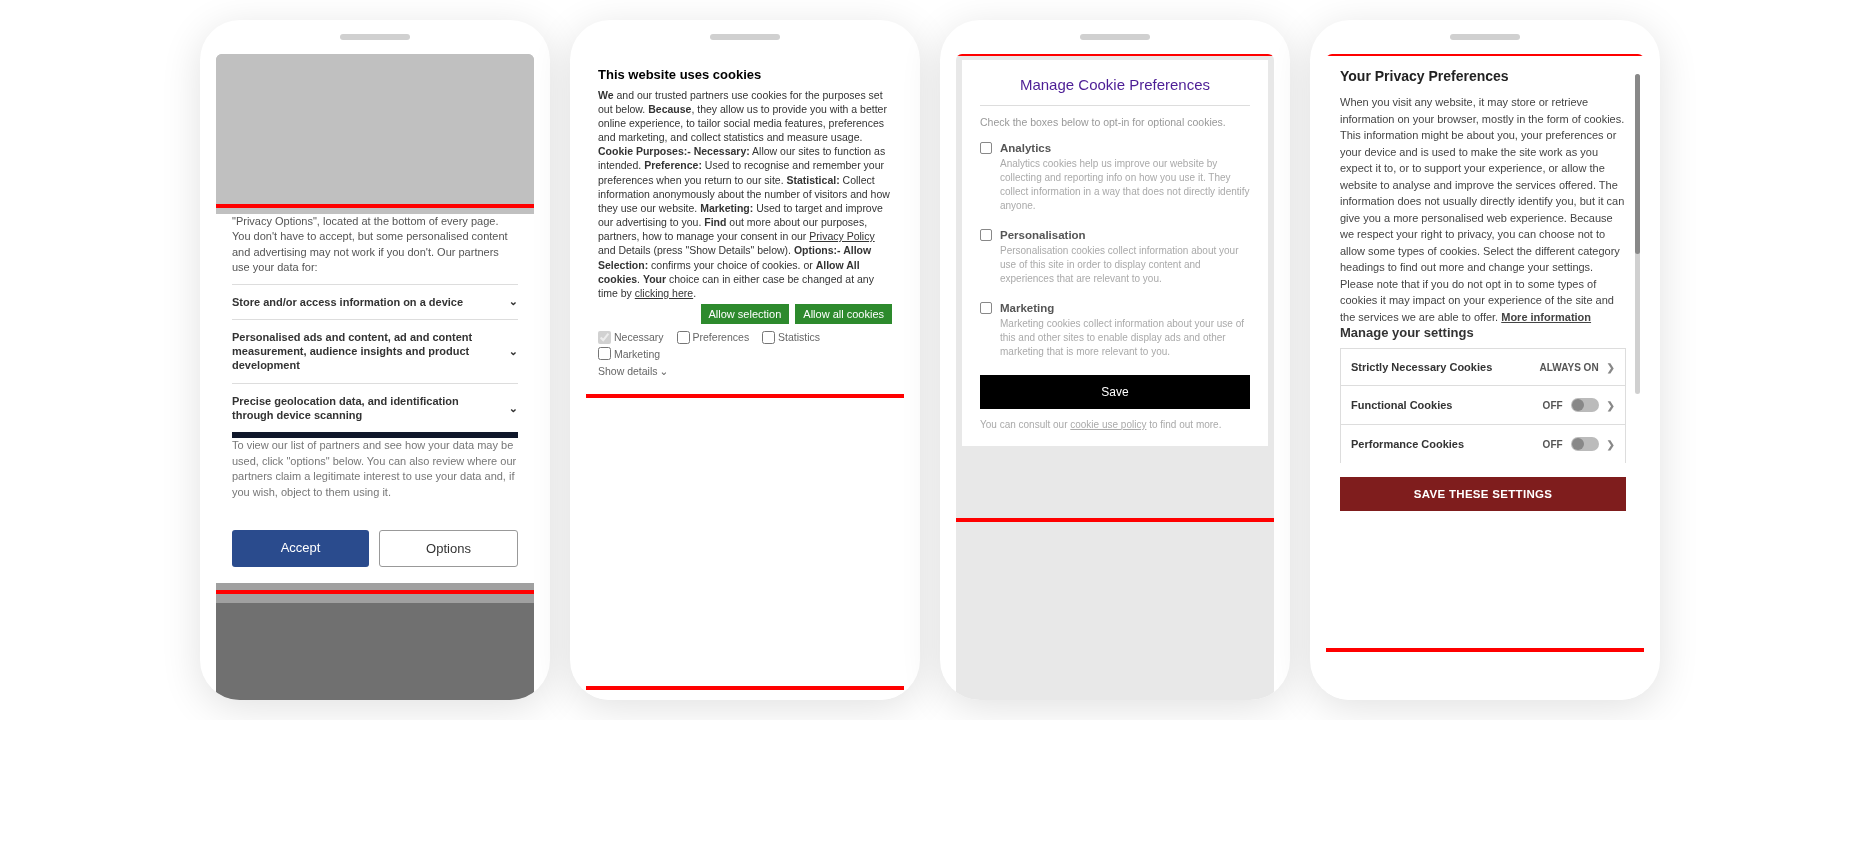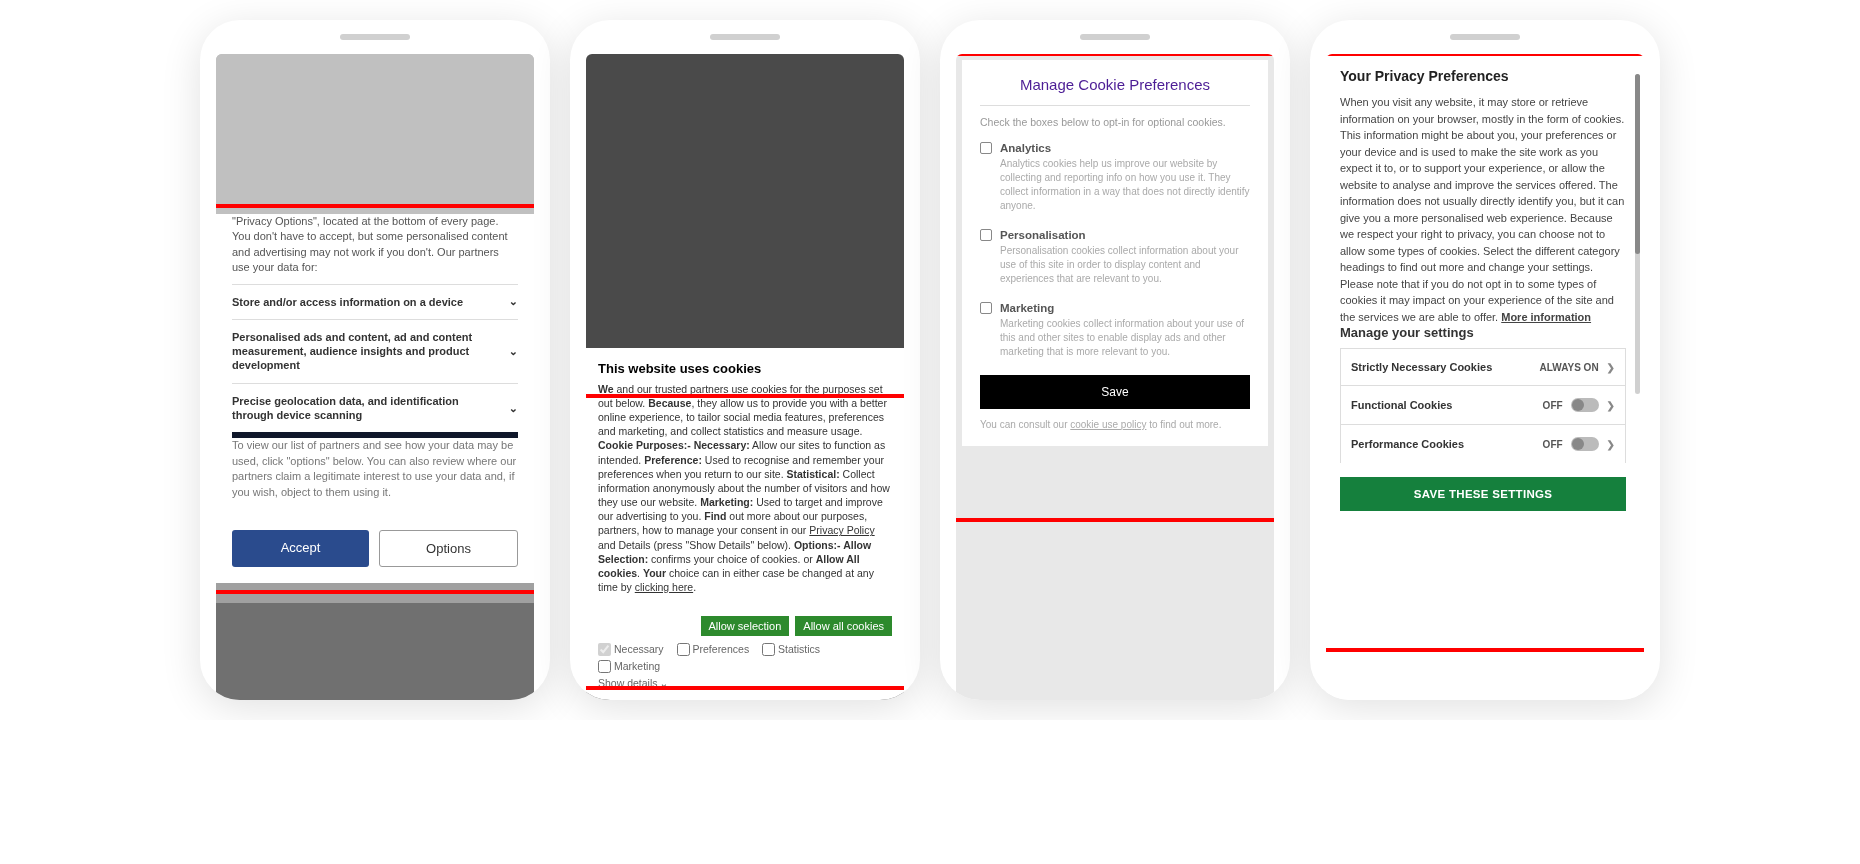--- a/index.html
+++ b/index.html
@@ -57,26 +57,26 @@
   .chev { font-size:11px; color:#333; }
   .p1-note { border-top:6px solid #0f172a; color:#777; line-height:1.4;}
   .p1-btns { display:flex; gap:10px; margin-top:30px;}
   .p1-btn { flex:1; padding:10px; text-align:center; font-size:13px; border-radius:3px; cursor:pointer;}
   .p1-accept { background:#2a4b8d; color:#fff; }
   .p1-options { background:#fff; border:1px solid #999; color:#333;}
   .p1-bottom { flex:1; background:#707070; }
   .p1-mid { height:20px; background:#a0a0a0; }
 
   
-  .p2-bg { background:#4a4a4a; height:100%; display:flex; flex-direction:column;}
+  .p2-bg { background:#4a4a4a; height:100%; display:flex; }
   .p2-top { flex:1; }
   .p2-panel { background:#fff; padding:12px; font-size:10.5px; color:#333; line-height:1.35;}
   .p2-title { font-weight:700; font-size:13px; margin-bottom:4px; color:#000;}
   .p2-link { text-decoration:underline; color:#333; cursor:pointer;}
-  .p2-btns { display:flex; justify-content:flex-end; gap:6px; margin-top:22px;}
+  .p2-btns { display:flex; justify-content:flex-end; gap:6px; margin-top:4px;}
   .p2-btn { background:#2d8a2d; color:#fff; padding:4px 8px; font-size:11px; border:none; cursor:pointer;}
   .p2-cats { display:flex; flex-wrap:wrap; align-items:center; justify-content:space-between; font-size:10.5px; padding-top:6px;}
   .p2-cats label { margin-right:10px; color:#666; display:inline-flex; align-items:center; gap:3px;}
   .p2-show { color:#666; font-size:10.5px; cursor:pointer; display:flex; align-items:center; gap:2px;}
 
   
   .p3-bg { background:#e8e8e8; height:100%; position:relative;}
   .p3-panel { background:#fff; margin:0 6px; padding:16px 18px; font-size:11px; color:#888;}
   .p3-title { text-align:center; font-size:15px; color:#4c1d95; padding-bottom:12px; border-bottom:1px solid #ddd; margin-bottom:10px;}
   .p3-sub { color:#999; margin-bottom:14px; font-size:10.5px;}
@@ -94,21 +94,21 @@
   .p4-body { font-size:11px; color:#444; line-height:1.5;}
   .p4-more { font-weight:700; text-decoration:underline; cursor:pointer;}
   .p4-allow { background:#333; color:#fff; text-align:center; padding:10px; font-weight:700; font-size:12px; margin:14px 0; cursor:pointer; letter-spacing:0.3px;}
   .p4-manage { font-weight:700; font-size:13px; color:#333; margin-bottom:8px;}
   .p4-row { border:1px solid #ddd; border-bottom:none; padding:12px 10px; display:flex; align-items:center; justify-content:space-between; font-size:11px; font-weight:600; color:#333;}
   .p4-row:last-of-type { border-bottom:1px solid #ddd;}
   .p4-right { display:flex; align-items:center; gap:8px; font-size:10px; color:#555;}
   .toggle { width:28px; height:14px; background:#bbb; border-radius:7px; position:relative; cursor:pointer;}
   .toggle::after { content:''; width:12px; height:12px; background:#888; border-radius:50%; position:absolute; top:1px; left:1px;}
   .caret { font-size:10px; color:#888;}
-  .p4-save { background:#15803d; color:#fff; text-align:center; padding:11px; font-weight:700; font-size:11.5px; margin-top:14px; cursor:pointer; letter-spacing:0.3px;}
+  .p4-save { background:#7f1d1d; color:#fff; text-align:center; padding:11px; font-weight:700; font-size:11.5px; margin-top:14px; cursor:pointer; letter-spacing:0.3px;}
   .p4-scroll { position:absolute; right:4px; top:20px; width:5px; height:320px; background:#d0d0d0; border-radius:3px;}
   .p4-scroll::after { content:''; position:absolute; top:0; width:5px; height:180px; background:#888; border-radius:3px;}
 </style>
 </head>
 <body>
 
 <div class="phone">
   <div class="screen">
     <div class="p1-bg">
       <div class="p1-top"></div>

